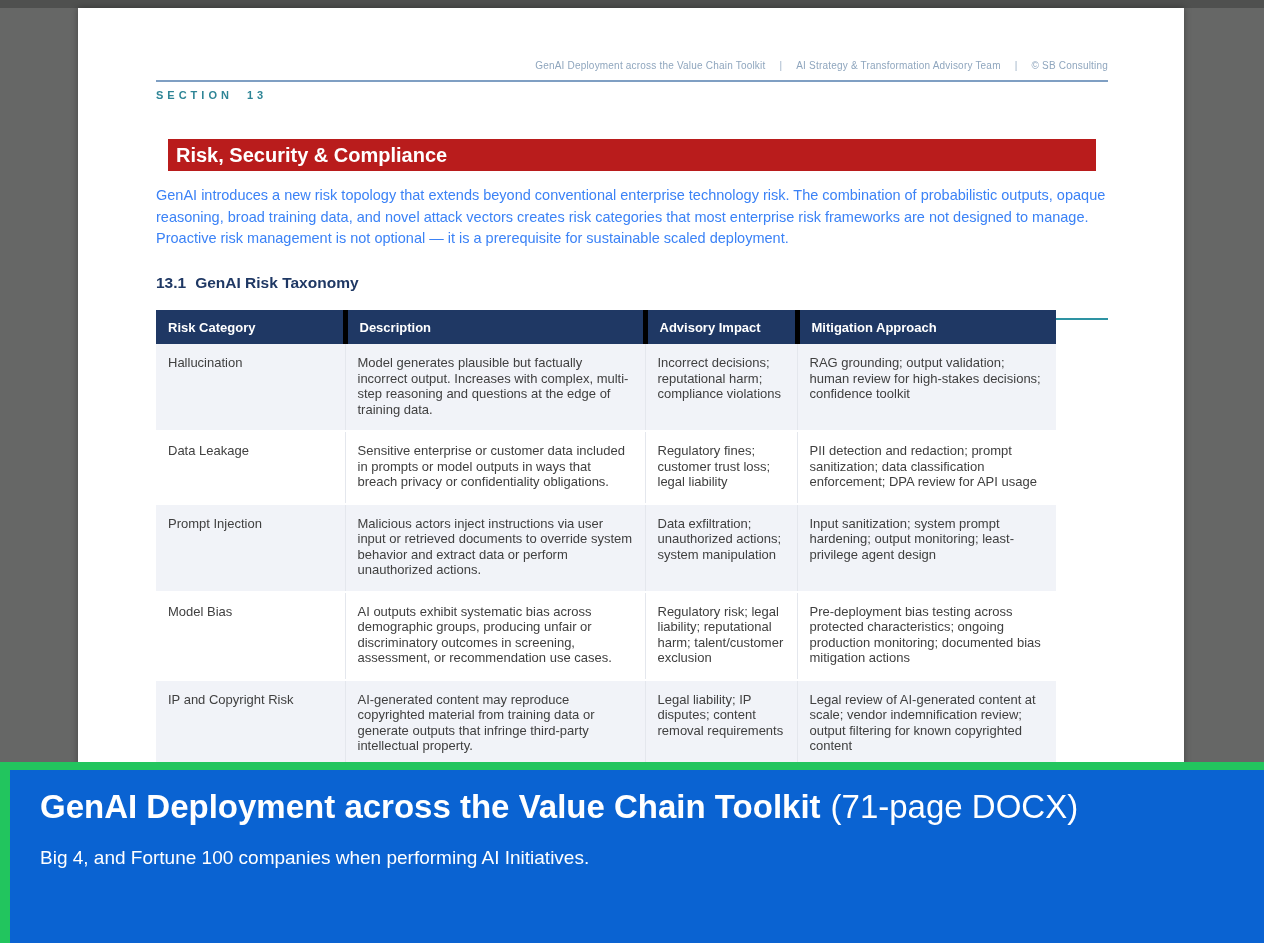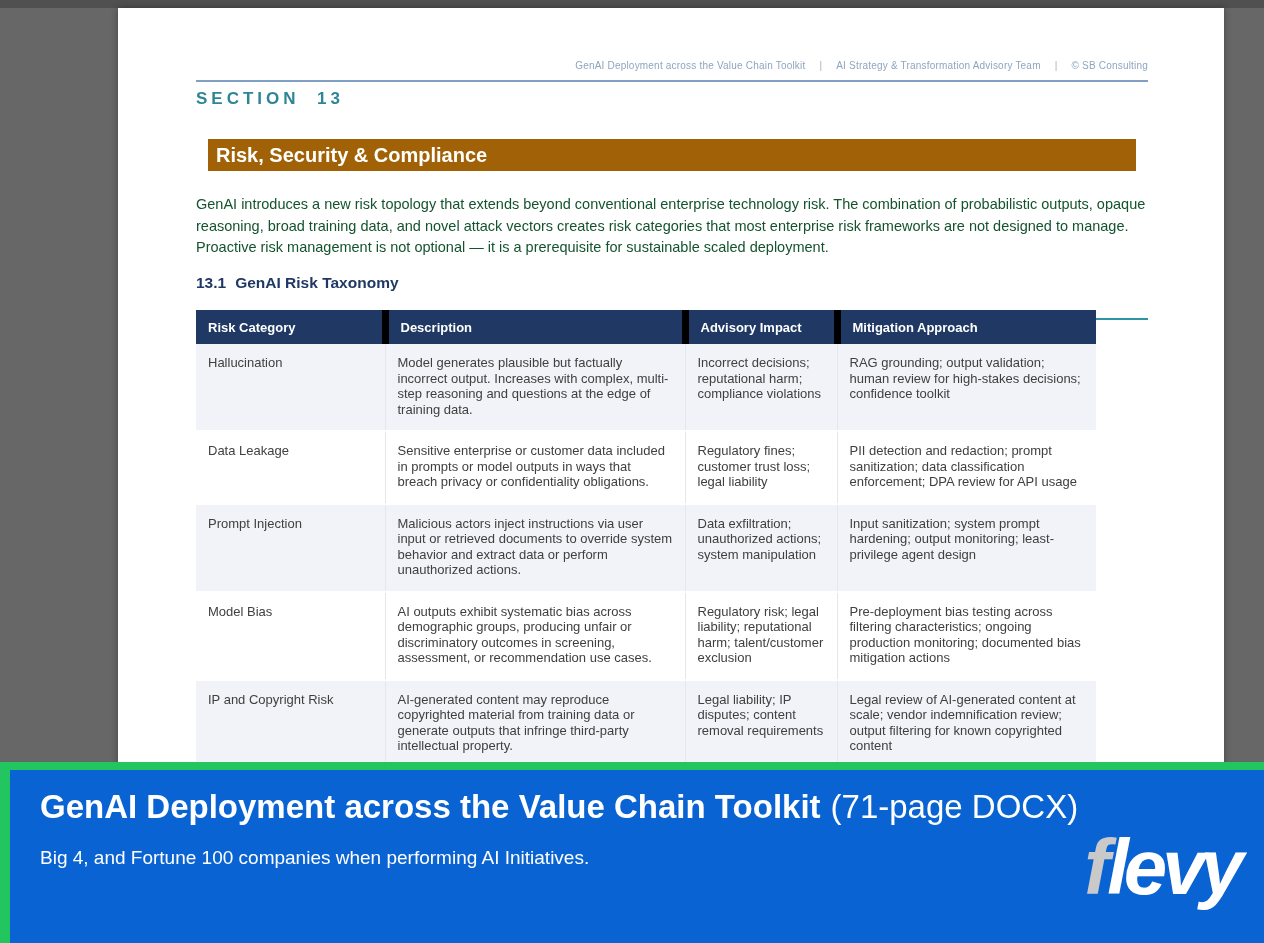--- a/index.html
+++ b/index.html
@@ -3,54 +3,54 @@
 <meta charset="utf-8">
 <style>
   html,body{margin:0;padding:0;}
   body{
     width:1264px;height:943px;position:relative;overflow:hidden;
     background:#666766;font-family:"Liberation Sans",sans-serif;
   }
   .top-strip{position:absolute;top:0;left:0;width:1264px;height:8px;background:#4f504f;}
   .doc-page{
     position:absolute;left:78px;top:8px;width:1106px;height:935px;
-    background:#ffffff;box-shadow:0 0 7px rgba(0,0,0,0.35);overflow:hidden;margin-left:40px;
+    background:#ffffff;box-shadow:0 0 7px rgba(0,0,0,0.35);overflow:hidden;
   }
   .doc-header{
     position:absolute;top:52px;left:78px;width:952px;
     text-align:right;font-size:10px;color:#8fa6be;letter-spacing:0.2px;
     padding-bottom:9px;border-bottom:2px solid #7f9fc3;
   }
   .doc-header .sep{margin:0 14px;color:#9fb3c8;}
   .section-label{
     position:absolute;top:81px;left:78px;
-    color:#2e8596;font-weight:bold;font-size:17px;letter-spacing:4px;white-space:pre;
+    color:#2e8596;font-weight:bold;font-size:11px;letter-spacing:4px;white-space:pre;
   }
   .title-bar{
     position:absolute;top:131px;left:90px;width:920px;height:32px;
-    background:#a16207;color:#ffffff;font-size:20px;font-weight:bold;
+    background:#b91c1c;color:#ffffff;font-size:20px;font-weight:bold;
     line-height:32px;padding-left:8px;
   }
   .intro{
-    position:absolute;top:186px;left:78px;width:952px;
-    font-size:14.5px;line-height:21.5px;color:#14532d;
+    position:absolute;top:177px;left:78px;width:952px;
+    font-size:14.5px;line-height:21.5px;color:#3b82f6;
   }
   .subsection{
     position:absolute;top:266px;left:78px;width:952px;
     color:#1f3864;font-weight:bold;font-size:15.5px;
     padding-bottom:26px;border-bottom:2px solid #2e93a3;
   }
   .subsection .num{margin-right:9px;}
   .risk-table{
     position:absolute;top:302px;left:78px;width:900px;
     border-collapse:collapse;table-layout:fixed;
   }
   .risk-table th{
     background:#1f3864;color:#ffffff;font-size:13px;font-weight:bold;
-    text-align:left;padding:0 12px;height:34px;border-right:7px solid #000000;
+    text-align:left;padding:0 12px;height:34px;border-right:5px solid #000000;
   }
   .risk-table th:last-child{border-right:none;}
   .risk-table td{
     font-size:13px;color:#404040;vertical-align:top;
     padding:11px 12px 13px 12px;line-height:15.5px;
     border-right:1px solid #e4e7ed;border-bottom:2px solid #ffffff;
   }
   .risk-table td:last-child{border-right:none;}
   .risk-table tr.odd{background:#f1f3f8;}
   .banner{position:absolute;left:0;top:762px;width:1264px;height:181px;background:#22c55e;padding-left:39px;}
@@ -122,38 +122,35 @@
       <tr class="odd">
         <td>Prompt Injection</td>
         <td>Malicious actors inject instructions via user input or retrieved documents to override system behavior and extract data or perform unauthorized actions.</td>
         <td>Data exfiltration; unauthorized actions; system manipulation</td>
         <td>Input sanitization; system prompt hardening; output monitoring; least-privilege agent design</td>
       </tr>
       <tr>
         <td>Model Bias</td>
         <td>AI outputs exhibit systematic bias across demographic groups, producing unfair or discriminatory outcomes in screening, assessment, or recommendation use cases.</td>
         <td>Regulatory risk; legal liability; reputational harm; talent/customer exclusion</td>
-        <td>Pre-deployment bias testing across filtering characteristics; ongoing production monitoring; documented bias mitigation actions</td>
+        <td>Pre-deployment bias testing across protected characteristics; ongoing production monitoring; documented bias mitigation actions</td>
       </tr>
       <tr class="odd">
         <td>IP and Copyright Risk</td>
         <td>AI-generated content may reproduce copyrighted material from training data or generate outputs that infringe third-party intellectual property.</td>
         <td>Legal liability; IP disputes; content removal requirements</td>
         <td>Legal review of AI-generated content at scale; vendor indemnification review; output filtering for known copyrighted content</td>
       </tr>
     </tbody>
   </table>
 
 </div>
 
 <div class="banner">
   <div class="banner-inner">
     <div class="banner-title">
       <span class="bold">GenAI Deployment across the Value Chain Toolkit</span><span class="reg">(71-page DOCX)</span>
     </div>
     <div class="banner-desc">
       <div>Big 4, and Fortune 100 companies when performing AI Initiatives.</div>
     </div>
-    <div class="flevy-logo">
-      <span class="f">f</span><span>levy</span>
-    </div>
   </div>
 </div>
 
 </body></html>

